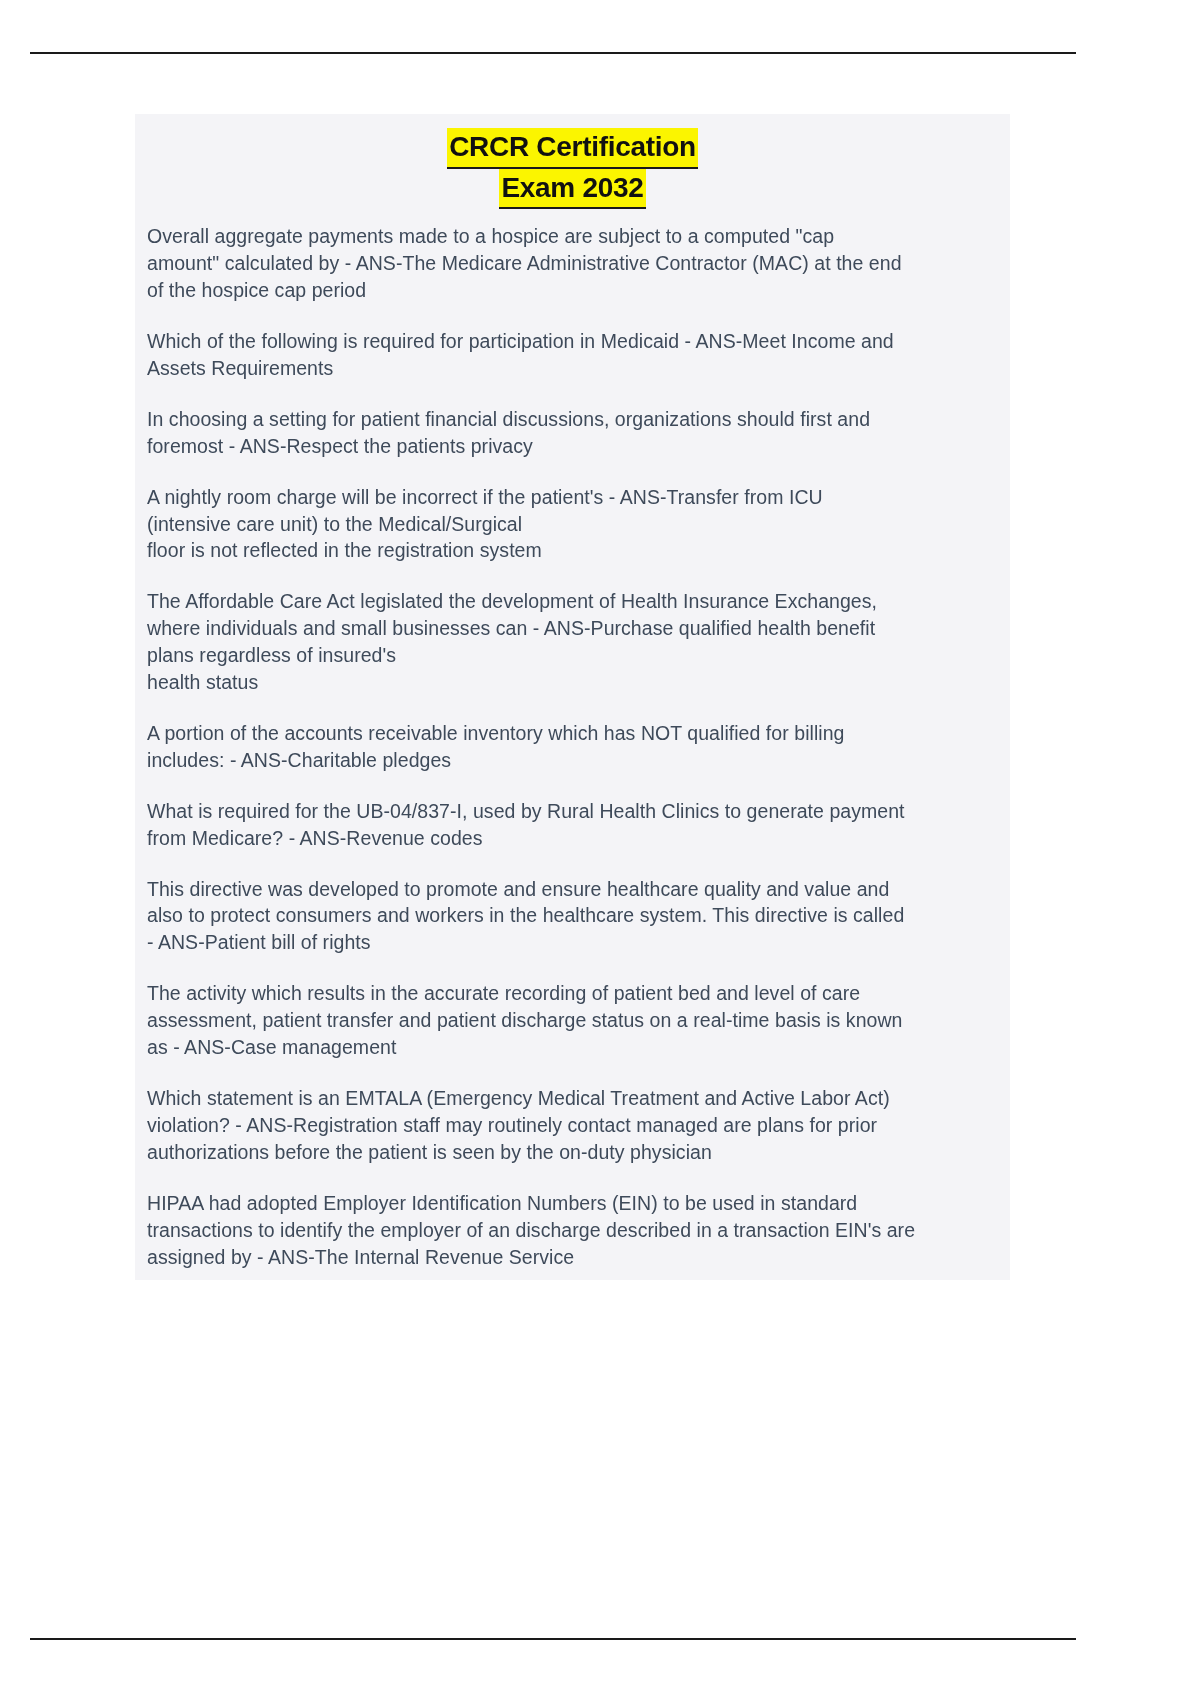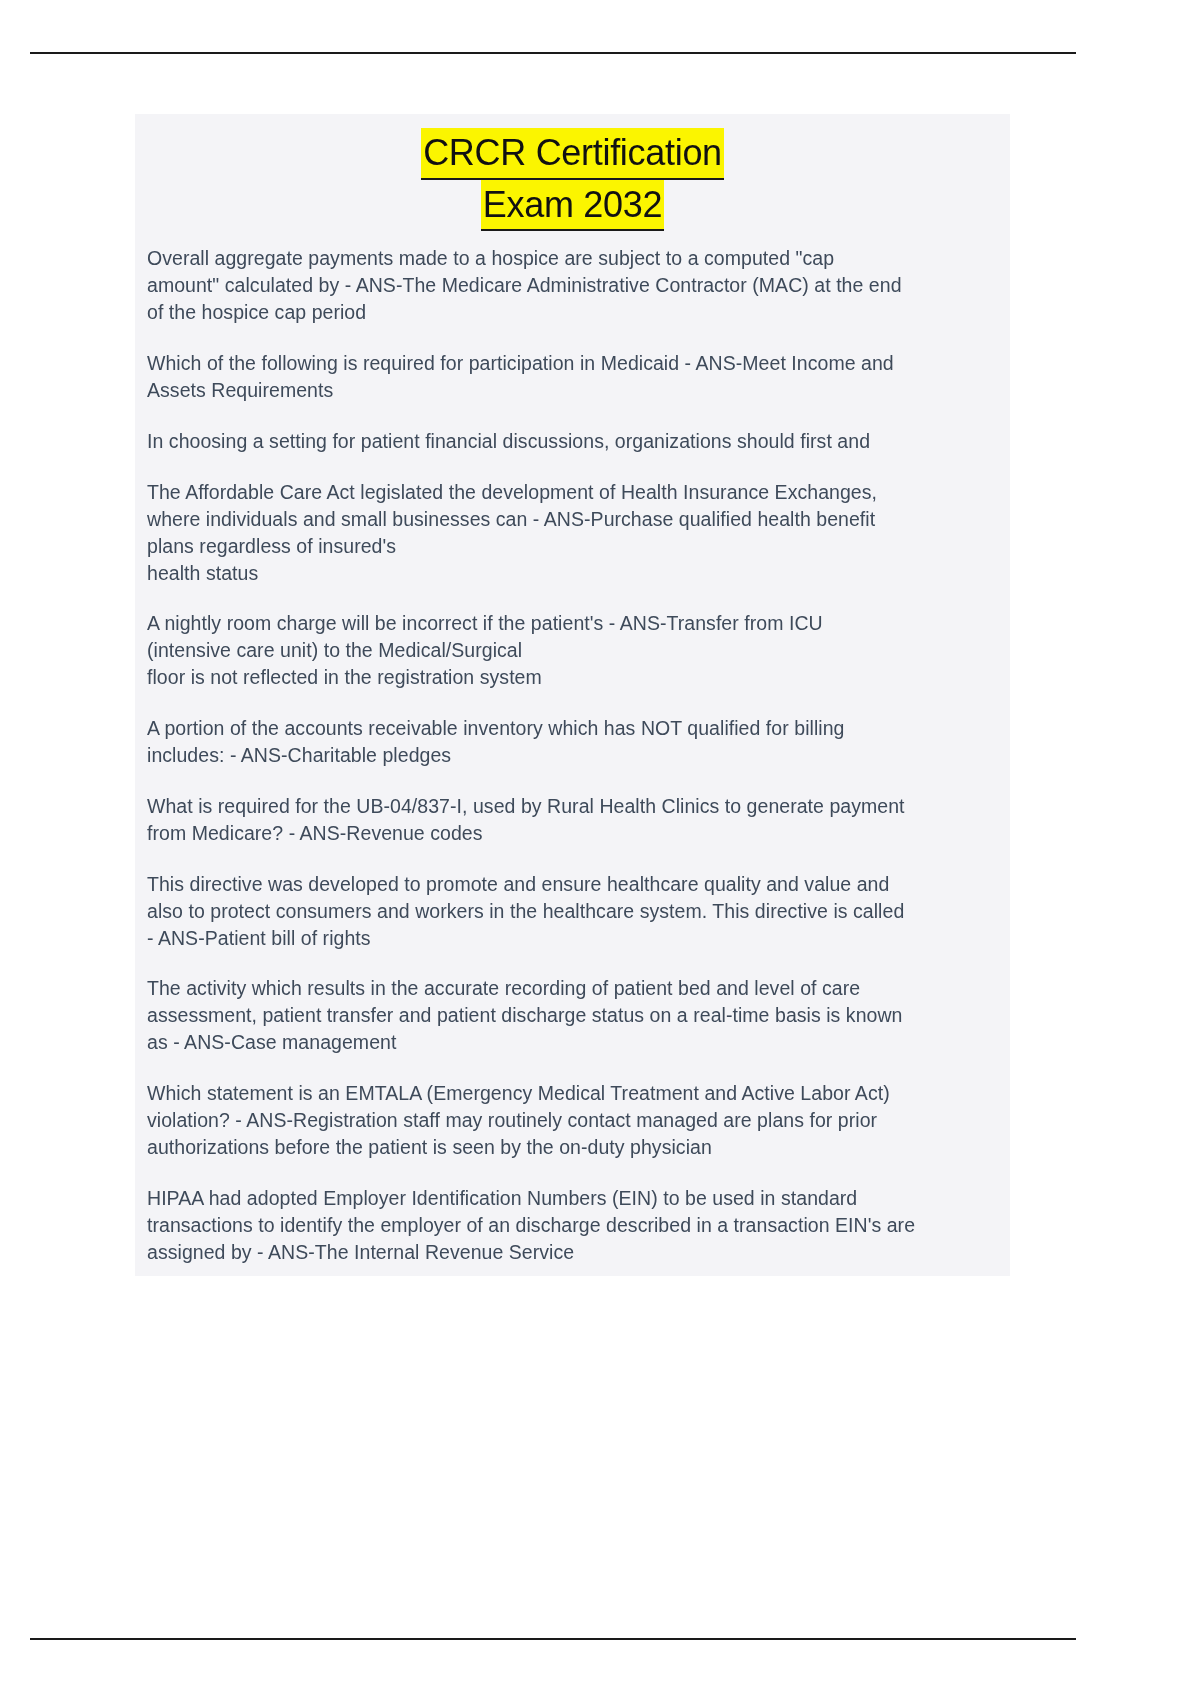--- a/index.html
+++ b/index.html
@@ -38,22 +38,22 @@
     top: 114px;
     width: 875px;
   }
   .title-block {
     background: #f4f4f7;
     padding: 14px 0 12px 0;
     text-align: center;
   }
   .title-line {
     display: block;
-    font-size: 36px;
-    font-weight: normal;
+    font-size: 28px;
+    font-weight: bold;
     line-height: 1.38;
     color: #111111;
     letter-spacing: -0.3px;
   }
   .hl {
     background: #fbf500;
     border-bottom: 2px solid #1a1a1a;
     padding: 0 2px;
     display: inline-block;
   }
@@ -94,33 +94,34 @@
         <span class="brk">of the hospice cap period</span>
       </p>
 
       <p class="qa">
         <span class="brk">Which of the following is required for participation in Medicaid - ANS-Meet Income and</span>
         <span class="brk">Assets Requirements</span>
       </p>
 
       <p class="qa">
         <span class="brk">In choosing a setting for patient financial discussions, organizations should first and</span>
+        <span class="brk">foremost - ANS-Respect the patients privacy</span>
+      </p>
+
+      <p class="qa">
+        <span class="brk">A nightly room charge will be incorrect if the patient's - ANS-Transfer from ICU</span>
+        <span class="brk">(intensive care unit) to the Medical/Surgical</span>
+        <span class="brk">floor is not reflected in the registration system</span>
       </p>
 
       <p class="qa">
         <span class="brk">The Affordable Care Act legislated the development of Health Insurance Exchanges,</span>
         <span class="brk">where individuals and small businesses can - ANS-Purchase qualified health benefit</span>
         <span class="brk">plans regardless of insured's</span>
         <span class="brk">health status</span>
-      </p>
-
-      <p class="qa">
-        <span class="brk">A nightly room charge will be incorrect if the patient's - ANS-Transfer from ICU</span>
-        <span class="brk">(intensive care unit) to the Medical/Surgical</span>
-        <span class="brk">floor is not reflected in the registration system</span>
       </p>
 
       <p class="qa">
         <span class="brk">A portion of the accounts receivable inventory which has NOT qualified for billing</span>
         <span class="brk">includes: - ANS-Charitable pledges</span>
       </p>
 
       <p class="qa">
         <span class="brk">What is required for the UB-04/837-I, used by Rural Health Clinics to generate payment</span>
         <span class="brk">from Medicare? - ANS-Revenue codes</span>

